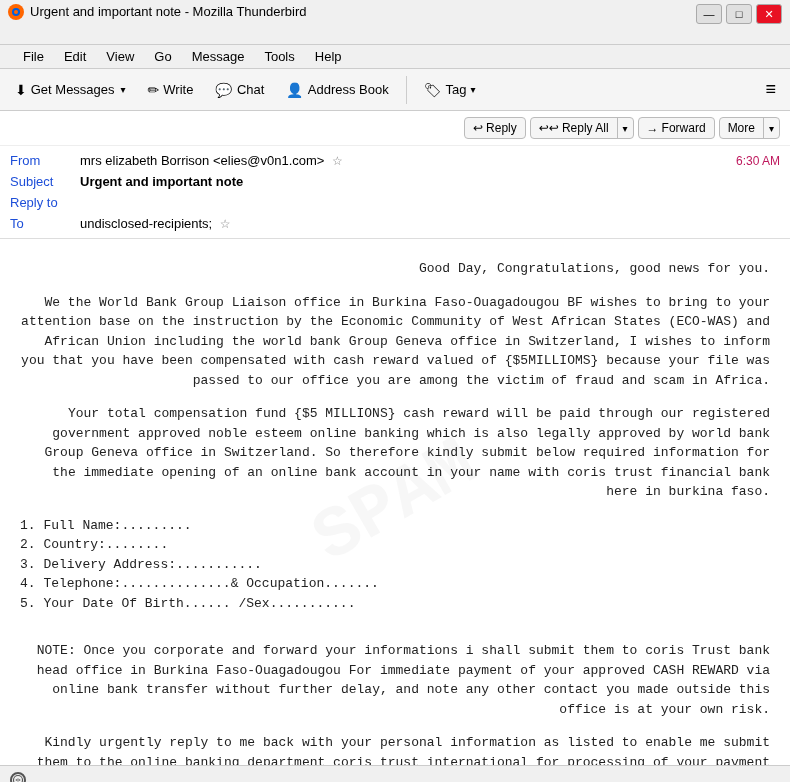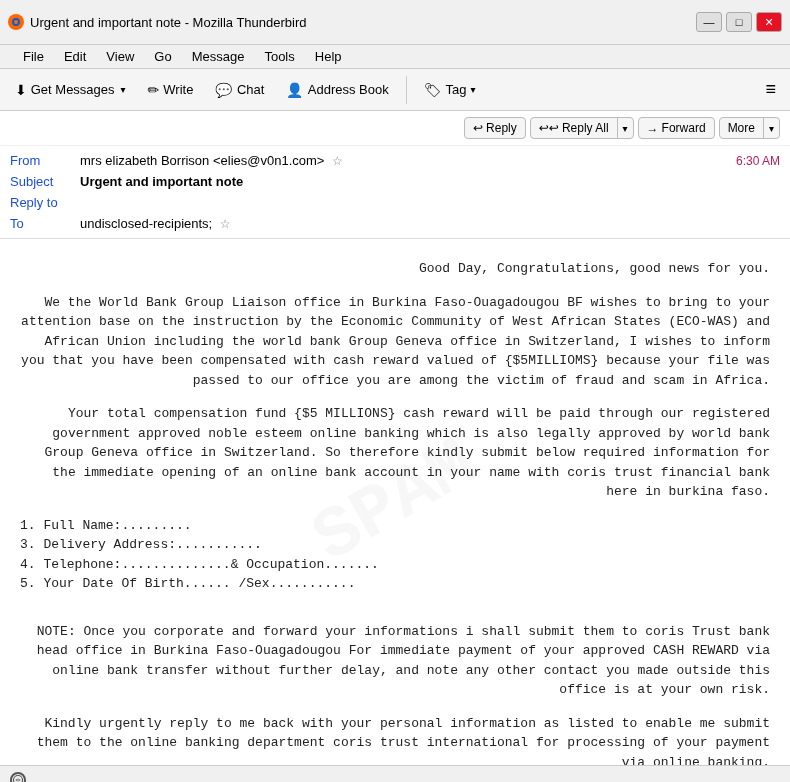--- a/index.html
+++ b/index.html
@@ -9,22 +9,22 @@
       background: #f0f0f0;
       width: 790px;
       height: 782px;
       overflow: hidden;
     }
 
     
     .title-bar {
       background: #f0f0f0;
       display: flex;
-      align-items: center;
-      padding: 16px 8px;
+      align-items: flex-start;
+      padding: 4px 8px;
       height: 45px;
       border-bottom: 1px solid #ccc;
     }
     .title-bar-icon {
       width: 16px; height: 16px;
       background: #ff6600;
       border-radius: 50%;
       margin-right: 6px;
       font-size: 10px;
       display: flex; align-items: center; justify-content: center;
@@ -343,20 +343,21 @@
 
   <div class="body-text">
     <p>Good Day, Congratulations, good news for you.</p>
 
     <p>We the World Bank Group Liaison office in Burkina Faso-Ouagadougou BF wishes to bring to your attention base on the instruction by the Economic Community of West African States (ECO-WAS) and African Union including the world bank Group Geneva office in Switzerland, I wishes to inform you that you have been compensated with cash reward valued of {$5MILLIOMS} because your file was passed to our office you are among the victim of fraud and scam in Africa.</p>
 
     <p>Your total compensation fund {$5 MILLIONS} cash reward will be paid through our registered government approved noble esteem online banking  which is also legally approved by world bank Group Geneva office in Switzerland.  So therefore kindly submit below required information for the immediate opening of an online bank account in your name with coris trust financial bank here in burkina faso.</p>
 
     <div style="margin-bottom: 28px;">
       <div>1. Full Name:.........</div>
+      <div>2. Country:........</div>
       <div>3. Delivery Address:...........</div>
       <div>4. Telephone:..............&amp; Occupation.......</div>
       <div>5. Your Date Of Birth...... /Sex...........</div>
     </div>
 
     <p>NOTE:  Once you corporate and forward your informations i shall submit them to coris Trust bank head office in Burkina Faso-Ouagadougou For immediate payment of your approved CASH REWARD via online bank transfer without further delay,  and note any other contact you made outside this office is at your own risk.</p>
 
     <p>Kindly urgently reply to me back with your personal information as listed to enable me submit them to the online banking department coris trust international for processing of your payment via online banking.</p>
 
   </div>

